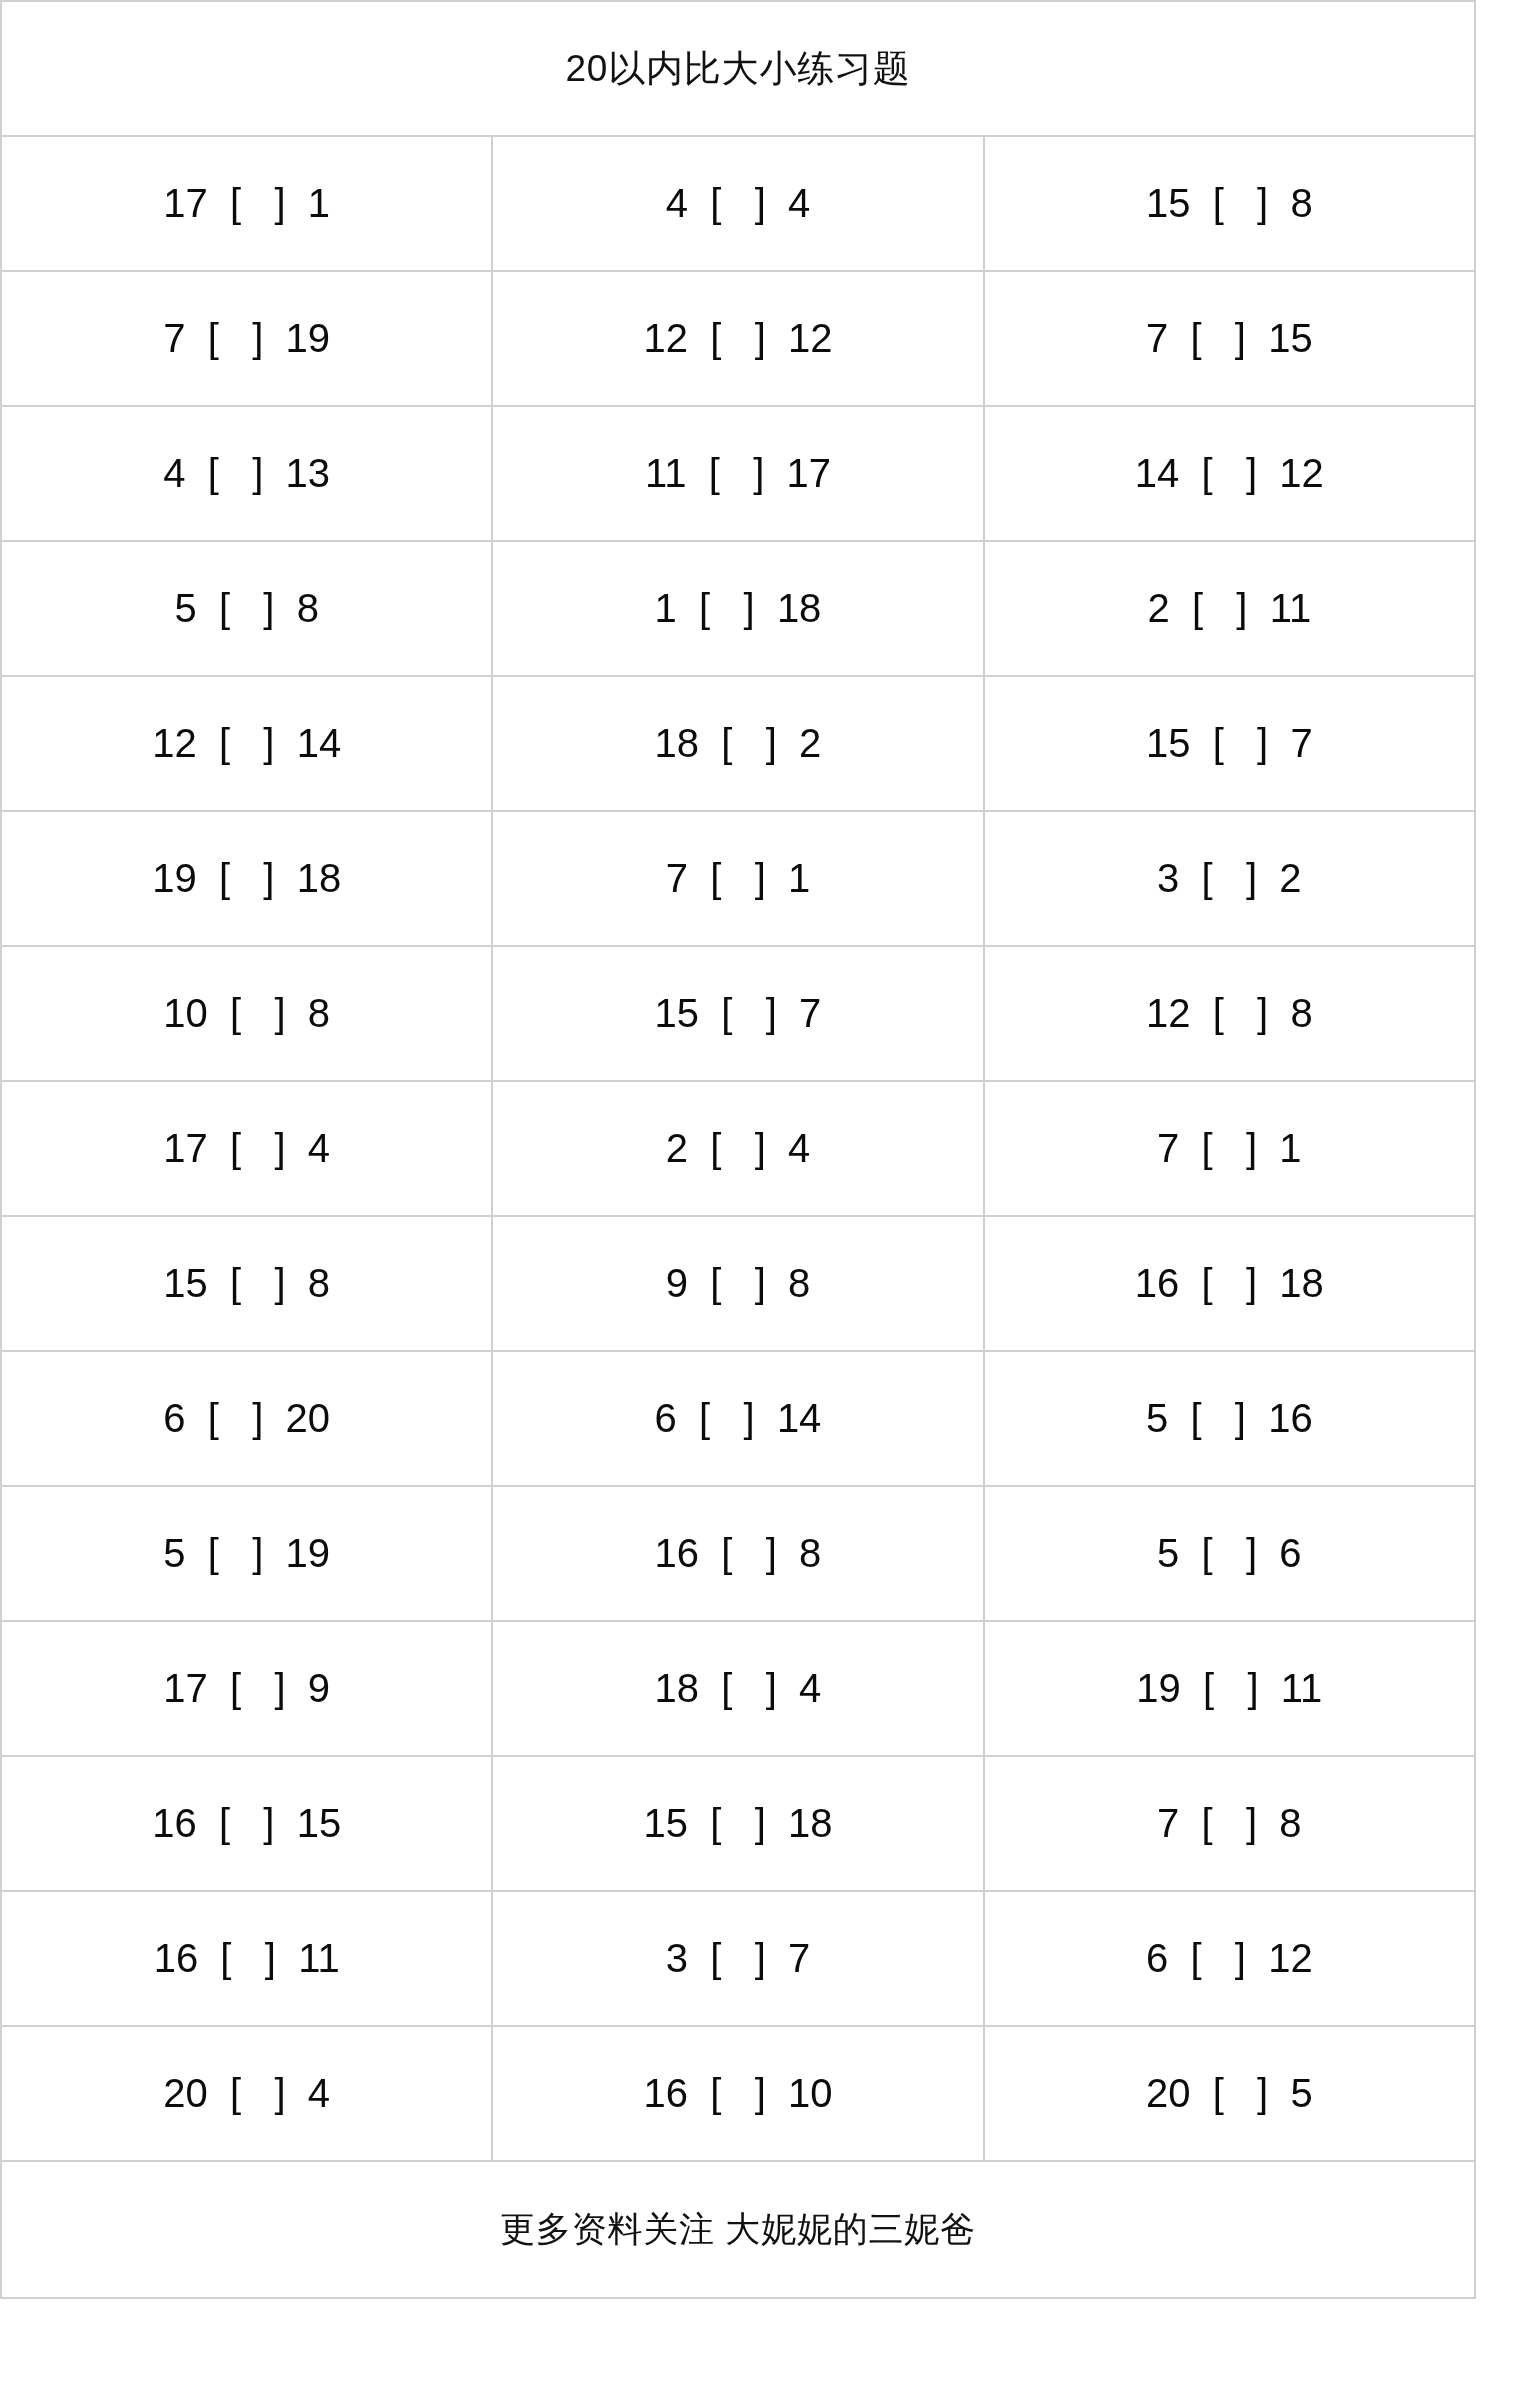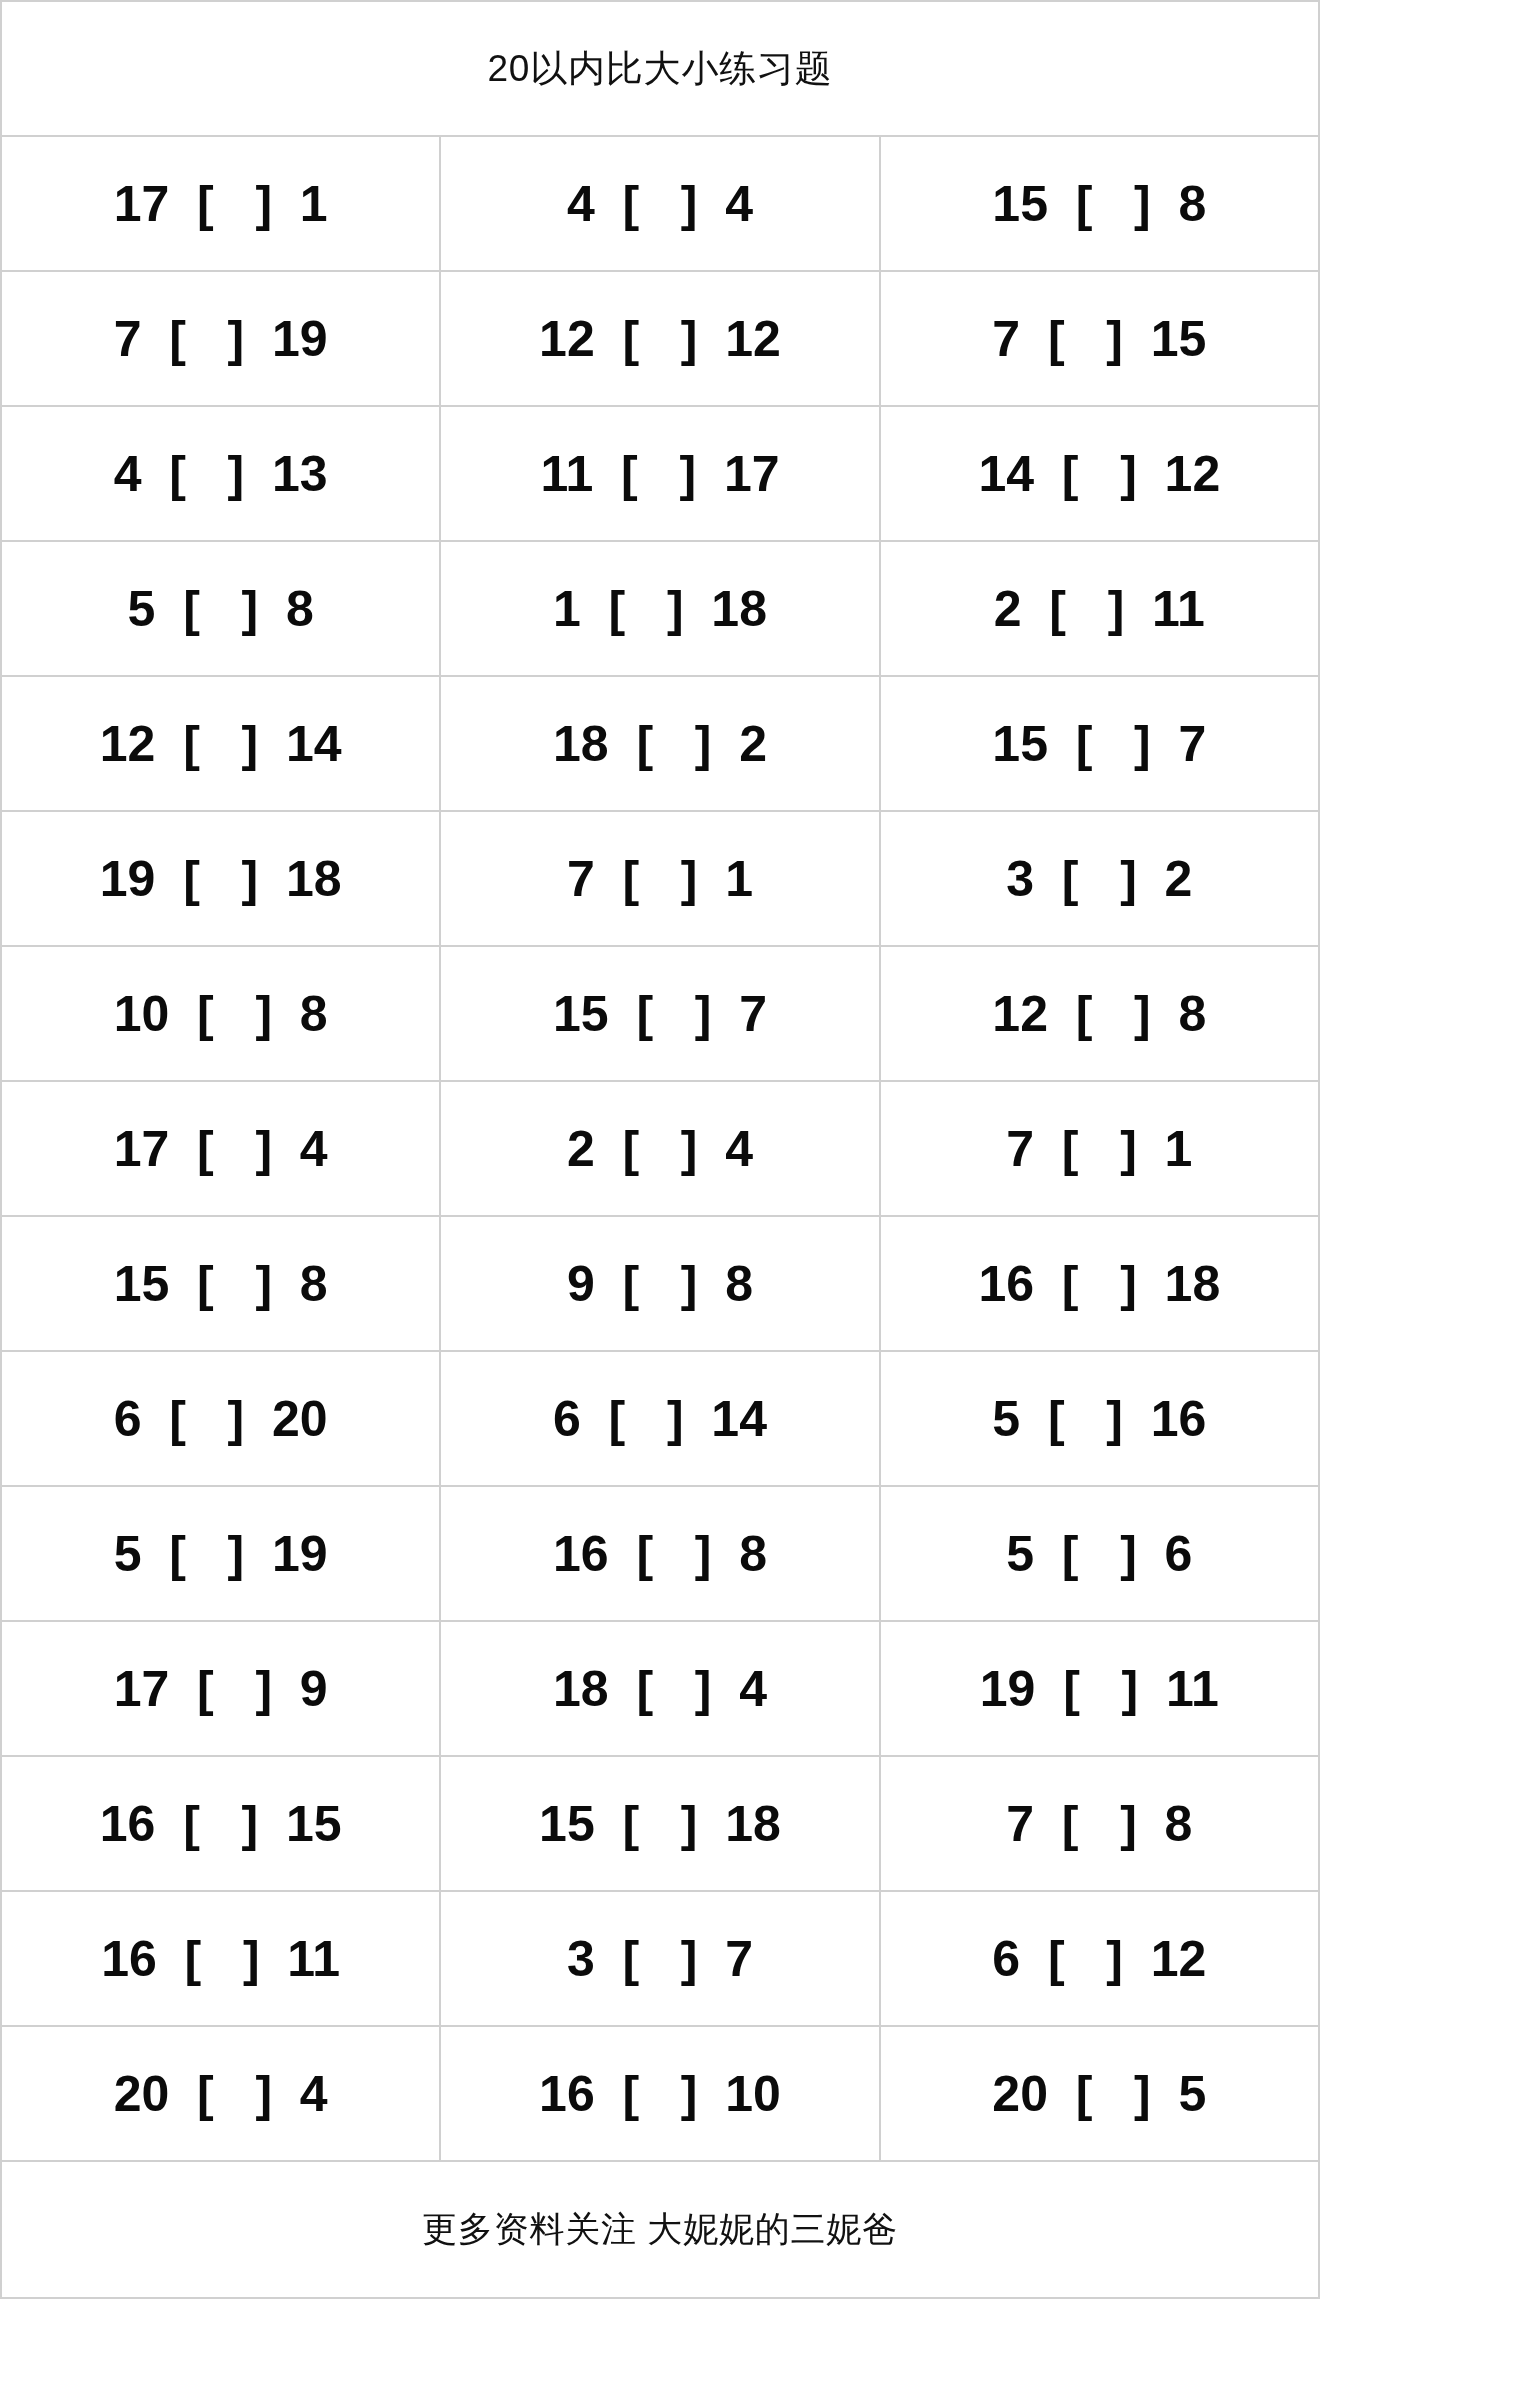--- a/index.html
+++ b/index.html
@@ -9,21 +9,21 @@
   }
   body {
     width: 1520px;
     height: 2401px;
     font-family: "Liberation Sans", "DejaVu Sans", sans-serif;
     color: #000000;
     overflow: hidden;
   }
 
   .sheet {
-    width: 1320px;
+    width: 1476px;
     height: 2401px;
     box-sizing: border-box;
     display: flex;
     flex-direction: column;
   }
 
   table.worksheet {
     width: 100%;
     border-collapse: collapse;
     table-layout: fixed;
@@ -46,22 +46,22 @@
     color: #111111;
     border-left: 2.5px solid #d0d0d0;
     border-right: 2.5px solid #d0d0d0;
     border-top: 2.5px solid #d0d0d0;
     border-bottom: 4.2px solid #d0d0d0;
   }
 
   
   td.problem-cell {
     height: 133px;
-    font-size: 50px;
-    font-weight: 700;
+    font-size: 40px;
+    font-weight: 400;
     color: #0b0b0b;
     border-left: 1.7px solid #dcdcdc;
     border-right: 1.7px solid #dcdcdc;
     border-top: 3.3px solid #d2d2d2;
     border-bottom: 3.3px solid #d2d2d2;
     white-space: pre;
   }
 
   td.problem-cell:first-child {
     border-left: 2.5px solid #d0d0d0;

